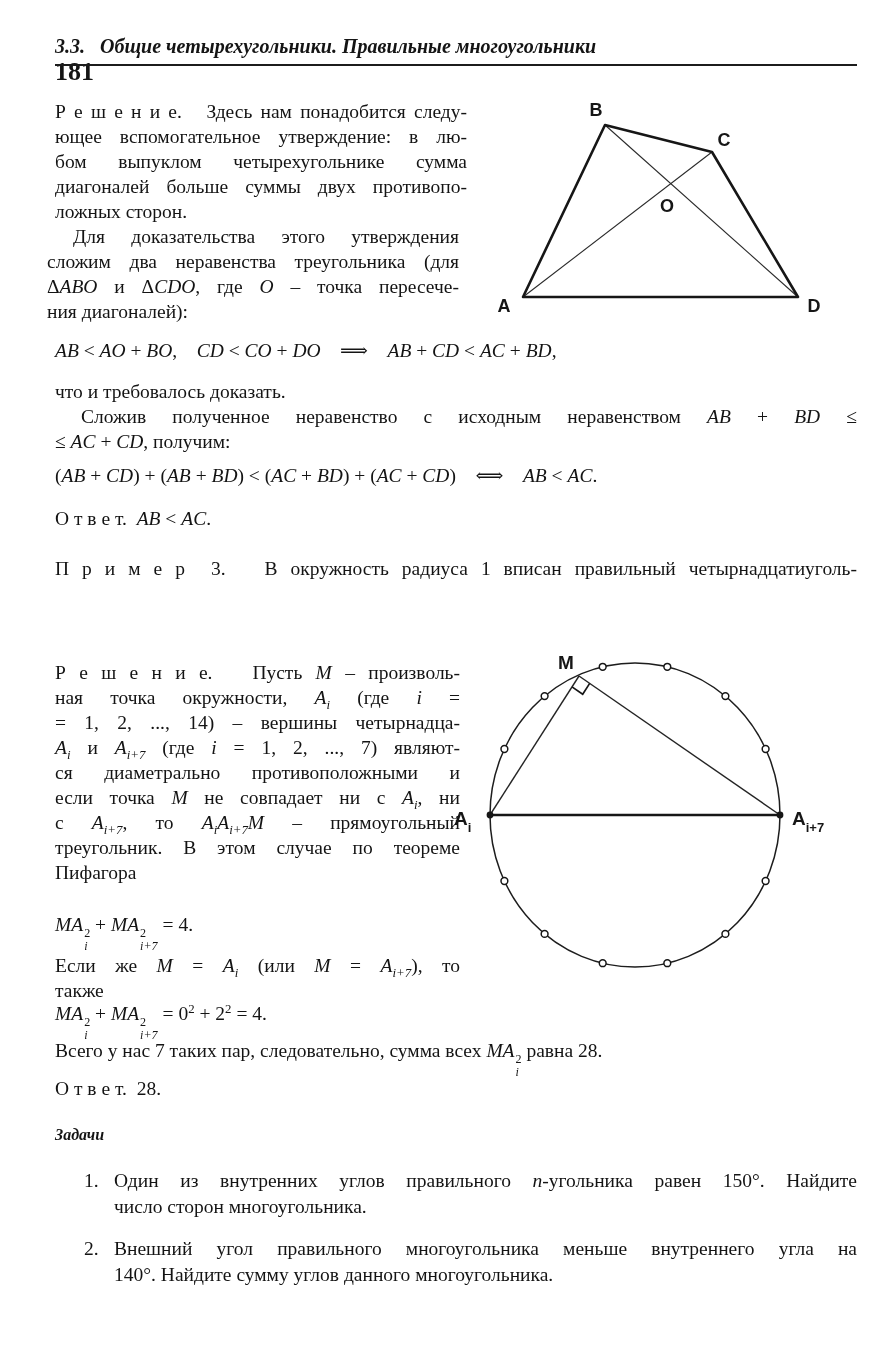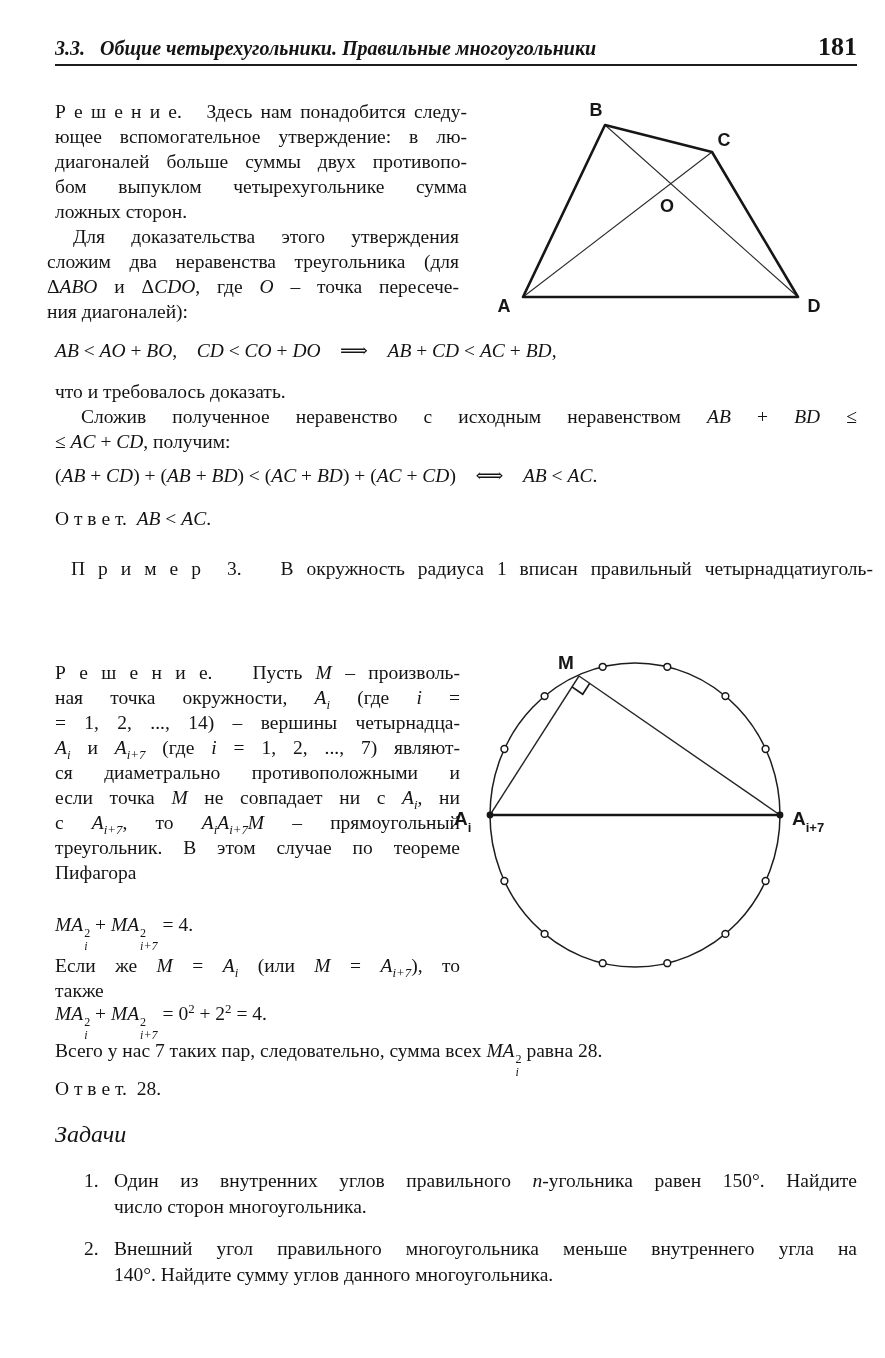--- a/index.html
+++ b/index.html
@@ -15,42 +15,42 @@
   sub.mvar{font-style:italic;}
   .formula{white-space:pre-wrap;}
   .ss{display:inline-flex;flex-direction:column;align-items:flex-start;
       vertical-align:-0.52em;font-size:0.62em;line-height:1.05;margin-left:1px;}
   .ss .sup{font-style:normal;}
   .ss .sub{font-style:italic;}
   .header-row{display:flex;justify-content:space-between;align-items:baseline;}
   .header-title{font-weight:bold;font-style:italic;font-size:20px;white-space:pre-wrap;}
   .header-page{font-weight:bold;font-size:26px;}
   .rule{border-top:2px solid #1c1c1c;}
-  .tasks-heading{font-weight:normal;font-style:italic;font-size:24px;}
+  .tasks-heading{font-weight:bold;font-style:italic;font-size:16px;}
   .prob{display:flex;line-height:26px;}
   .prob-num{width:30px;flex:0 0 30px;}
   .prob-body{flex:1;}
   svg text{font-family:"Liberation Sans","DejaVu Sans",sans-serif;font-weight:bold;fill:#161616;}
 </style>
 </head>
 <body>
 
 <div class="page">
 
-  <div class="abs header-row" style="left:55px;top:34px;width:802px;">
+  <div class="abs header-row" style="left:55px;top:34px;width:802px;flex-direction:column;">
     <span class="header-title">3.3.   Общие четырехугольники. Правильные многоугольники</span>
     <span class="header-page">181</span>
   </div>
   <div class="abs rule" style="left:55px;top:64px;width:802px;"></div>
 
   <div class="abs" style="left:55px;top:99px;width:412px;">
       <div class="pline just"><span>Р е ш е н и е.   Здесь нам понадобится следу-</span></div>
       <div class="pline just"><span>ющее вспомогательное утверждение: в лю-</span></div>
+      <div class="pline just"><span>бом выпуклом четырехугольнике сумма</span></div>
       <div class="pline just"><span>диагоналей больше суммы двух противопо-</span></div>
-      <div class="pline just"><span>бом выпуклом четырехугольнике сумма</span></div>
       <div class="pline"><span>ложных сторон.</span></div>
     </div>
 
   <div class="abs" style="left:47px;top:224px;width:412px;">
       <div class="pline just fl-indent"><span>Для доказательства этого утверждения</span></div>
       <div class="pline just"><span>сложим два неравенства треугольника (для</span></div>
       <div class="pline just"><span>Δ</span><span class="mit">ABO</span><span> и </span><span>Δ</span><span class="mit">CDO</span><span>, где </span><span class="mit">O</span><span> – точка пересече-</span></div>
       <div class="pline"><span>ния диагоналей):</span></div>
     </div>
 
@@ -75,21 +75,21 @@
       <div class="pline just fl-indent"><span>Сложив полученное неравенство с исходным неравенством </span><span class="mit">AB</span><span> + </span><span class="mit">BD</span><span> ≤</span></div>
       <div class="pline"><span>≤ </span><span class="mit">AC</span><span> + </span><span class="mit">CD</span><span>, получим:</span></div>
     </div>
 
   <div class="abs formula" style="left:55px;top:463px;width:802px;"><span>(</span><span class="mit">AB</span><span> + </span><span class="mit">CD</span><span>) + (</span><span class="mit">AB</span><span> + </span><span class="mit">BD</span><span>) &lt; (</span><span class="mit">AC</span><span> + </span><span class="mit">BD</span><span>) + (</span><span class="mit">AC</span><span> + </span><span class="mit">CD</span><span>)    ⟺    </span><span class="mit">AB</span><span> &lt; </span><span class="mit">AC</span><span>.</span></div>
 
   <div class="abs" style="left:55px;top:506px;width:802px;">
       <div class="pline"><span>О т в е т.  </span><span class="mit">AB</span><span> &lt; </span><span class="mit">AC</span><span>.</span></div>
     </div>
 
-  <div class="abs" style="left:55px;top:556px;width:802px;margin-left:16px;">
+  <div class="abs" style="left:55px;top:556px;width:802px;">
       <div class="pline just"><span>П р и м е р  3.   В окружность радиуса 1 вписан правильный четырнадцатиуголь-</span></div>
     </div>
 
   <svg class="abs" style="left:440px;top:645px;" width="440" height="335" viewBox="0 0 440 335">
     <ellipse cx="195" cy="170" rx="145" ry="152" fill="none" stroke="#1d1d1d" stroke-width="1.5"></ellipse>
     <line x1="50" y1="170" x2="340" y2="170" stroke="#161616" stroke-width="2.3"></line>
     <line x1="139" y1="31" x2="50" y2="170" stroke="#242424" stroke-width="1.4"></line>
     <line x1="139" y1="31" x2="340" y2="170" stroke="#242424" stroke-width="1.4"></line>
     <polyline points="132,41.9 142.7,49.3 149.7,38.4" fill="none" stroke="#161616" stroke-width="1.7"></polyline>
     <g fill="#ffffff" stroke="#161616" stroke-width="1.5">

